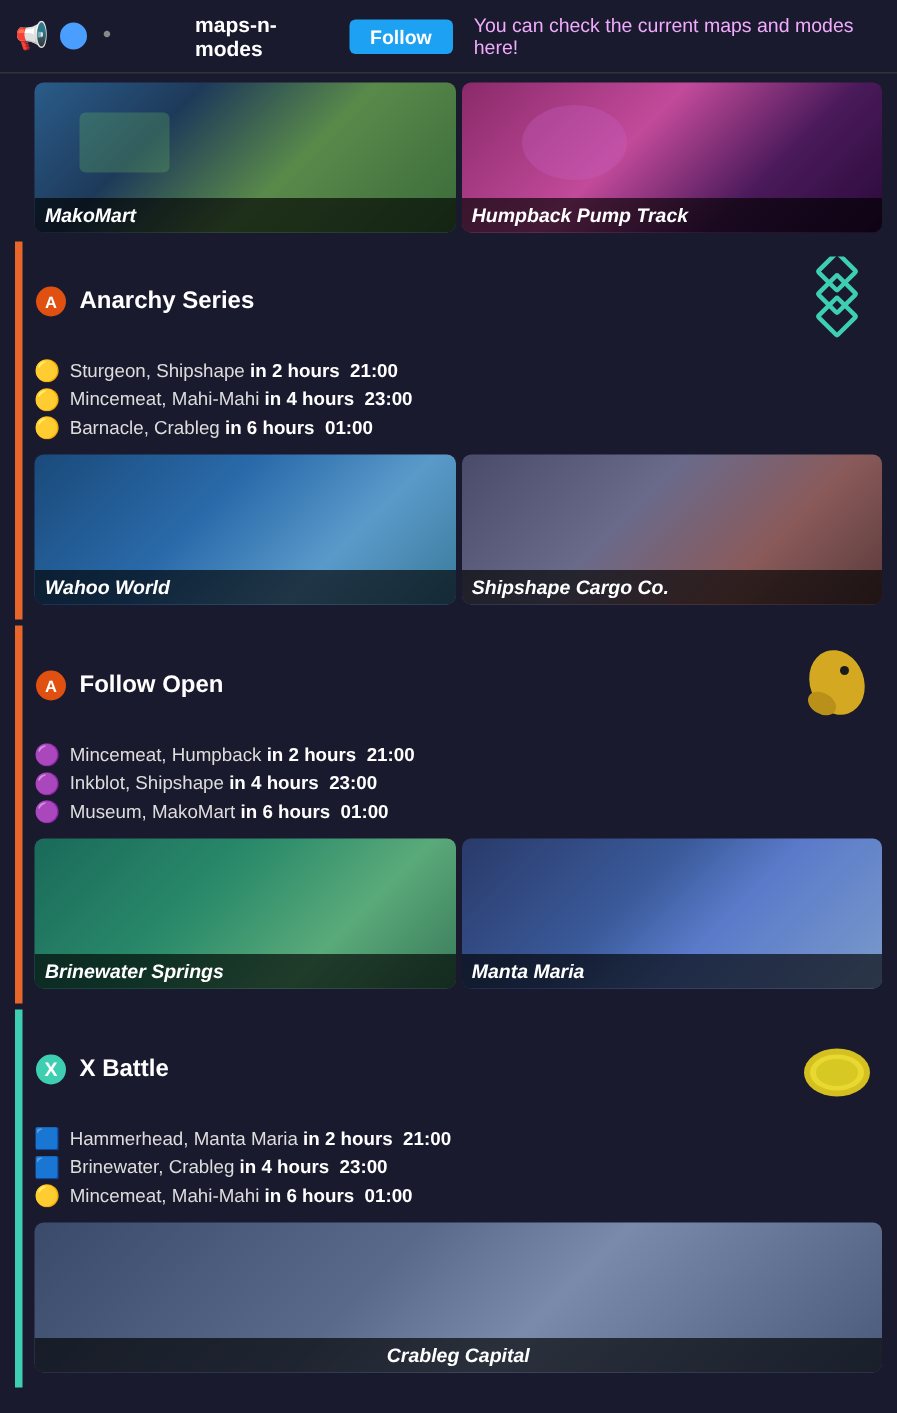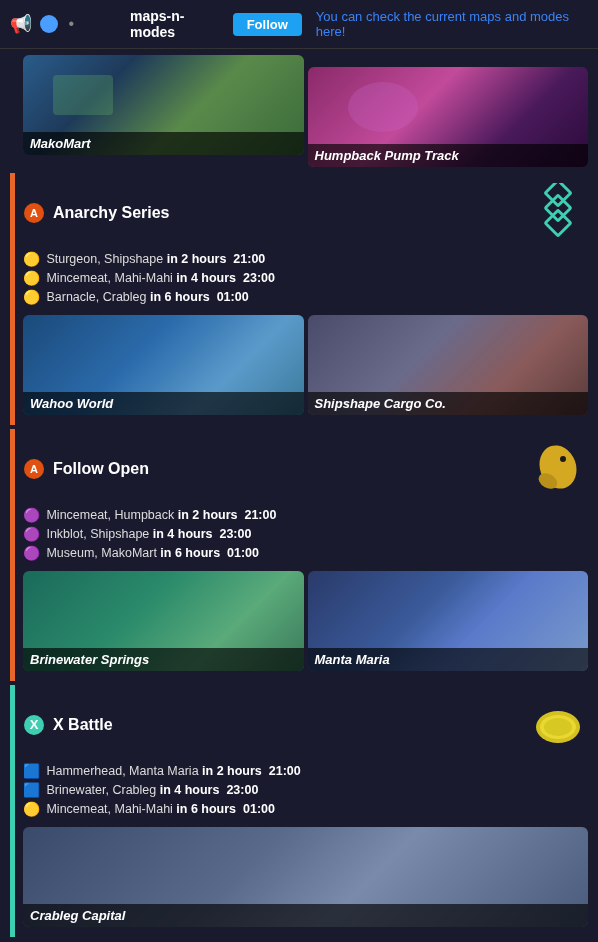--- a/index.html
+++ b/index.html
@@ -43,21 +43,21 @@
       color: #fff;
       border: none;
       border-radius: 4px;
       padding: 4px 14px;
       font-size: 13px;
       font-weight: bold;
       cursor: pointer;
     }
     .header-desc {
       font-size: 13px;
-      color: #3b82f6;
+      color: #f0abfc;
       margin-left: 6px;
     }
 
     
     .content {
       padding: 0;
     }
 
     
     .section {
@@ -151,39 +151,39 @@
       font-size: 13px;
       font-weight: bold;
       padding: 4px 7px;
     }
     
     .map-makomart {
       background: linear-gradient(135deg, #2a5c8a 0%, #1e3a5a 30%, #5a8a4a 60%, #3a6a3a 100%);
     }
     .map-humpback {
       background: linear-gradient(135deg, #8a2a6a 0%, #c24a9a 40%, #4a1a5a 70%, #2a0a3a 100%);
-      margin-top: 12px;
     }
     .map-wahoo {
       background: linear-gradient(135deg, #1a4a7a 0%, #2a6aaa 40%, #5a9aca 70%, #3a7a9a 100%);
     }
     .map-shipshape {
       background: linear-gradient(135deg, #4a4a6a 0%, #6a6a8a 40%, #8a5a5a 70%, #5a3a3a 100%);
     }
     .map-brinewater {
       background: linear-gradient(135deg, #1a6a5a 0%, #2a8a6a 40%, #5aaa7a 70%, #3a7a5a 100%);
     }
     .map-manta {
       background: linear-gradient(135deg, #2a3a6a 0%, #3a5a9a 40%, #5a7aca 60%, #7a9aca 100%);
     }
     .map-flounder {
       background: linear-gradient(135deg, #1a6a4a 0%, #2a8a5a 40%, #5aaa6a 60%, #3a7a4a 100%);
     }
     .map-crableg {
       background: linear-gradient(135deg, #3a4a6a 0%, #5a6a8a 40%, #7a8aaa 60%, #4a5a7a 100%);
+      text-align: center;
     }
 
     
     .anarchy-series-badge {
       display: flex;
       align-items: center;
       justify-content: center;
     }
     .anarchy-open-badge {
       display: flex;

